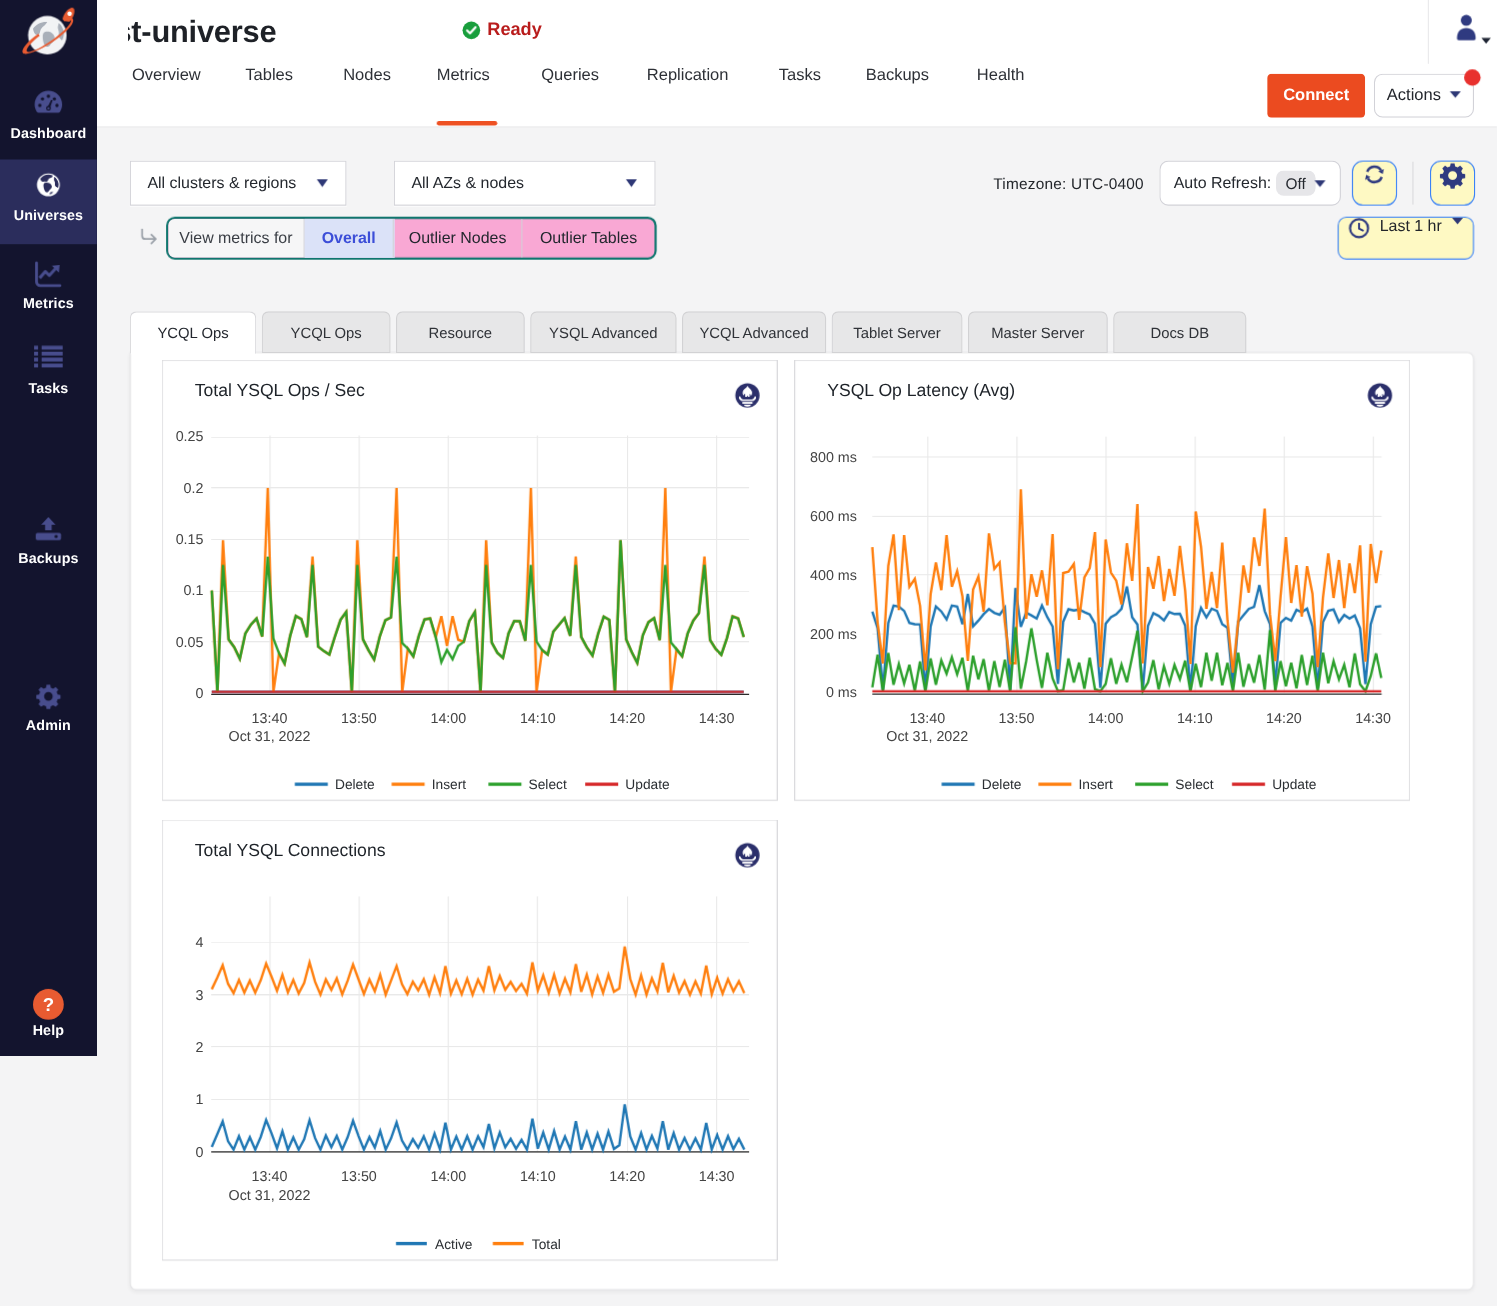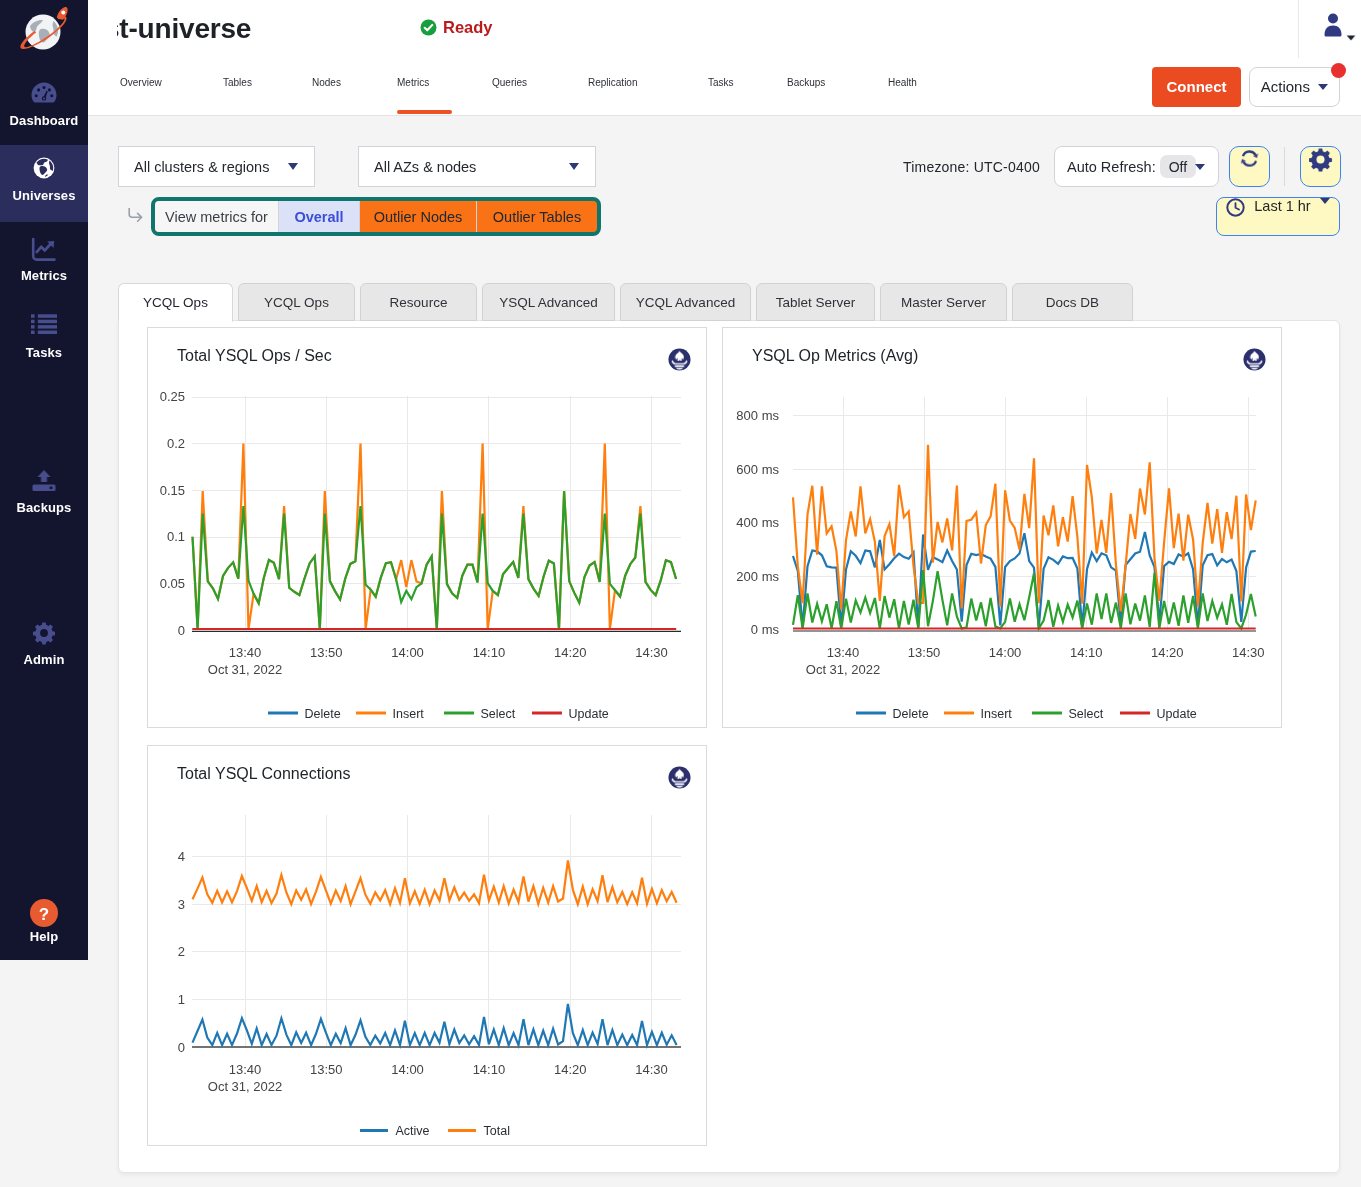--- a/index.html
+++ b/index.html
@@ -7,31 +7,31 @@
 #side{position:absolute;left:0;top:0;width:88px;height:960px;background:#13142e;z-index:5}
 .sitem{position:absolute;left:0;width:88px;height:74px;text-align:center}
 .sitem .lbl{position:absolute;top:43px;width:88px;text-align:center;color:#fff;font-size:13px;font-weight:700;letter-spacing:.1px}
 .sitem svg{position:absolute;left:50%;transform:translateX(-50%);top:12px}
 .active-item{background:#2b2d5c;height:77px !important}
 
 #hdr{position:absolute;left:88px;top:0;width:1273px;height:116px;background:#fff;border-bottom:1px solid #e4e4e6}
 #title{position:absolute;left:29px;top:13px;width:240px;height:36px;overflow:hidden;white-space:nowrap}
 #title span{display:inline-block;margin-left:-13px;font-size:28px;font-weight:700;color:#1e2127;letter-spacing:-.2px}
 #ready{position:absolute;left:332px;top:18px;display:flex;align-items:center;gap:6px;color:#b91c1c;font-weight:700;font-size:16.5px}
-.nav{position:absolute;bottom:18px;height:28px;line-height:28px;font-size:10px;color:#2d3036}
+.nav{position:absolute;bottom:32px;height:28px;line-height:28px;font-size:15px;color:#2d3036}
 #musl{position:absolute;left:309px;bottom:1px;width:55px;height:4px;background:#ee5123;border-radius:2px}
 #connect{position:absolute;left:1064px;top:67px;width:89px;height:40px;background:#eb4b20;border-radius:4px;color:#fff;font-size:15px;font-weight:700;text-align:center;line-height:40px}
 #actions{position:absolute;left:1161px;top:67px;width:91px;height:40px;background:#fff;border:1px solid #d2d2d8;border-radius:8px;font-size:15px;color:#23262c;text-align:center;line-height:38px}
 #actdot{position:absolute;left:1243px;top:63px;width:15px;height:15px;border-radius:50%;background:#e8312e}
 #udiv{position:absolute;left:1210px;top:0;height:58px;border-left:1px solid #e8e8ea}
 
 .dd{position:absolute;top:146px;height:41px;background:#fff;border:1px solid #d2d2d8;font-size:14.5px;color:#24282e;display:flex;align-items:center;padding:0 15px}
 .caret{width:0;height:0;border-left:5.5px solid transparent;border-right:5.5px solid transparent;border-top:7px solid #2e3876;display:inline-block}
 .caret.sm{border-left-width:5px;border-right-width:5px;border-top-width:6px}
-#vmf{position:absolute;left:151px;top:197px;height:39px;display:flex;border:4px solid #0f766e;border-radius:8px;overflow:hidden;background:#f97316;font-size:14.5px}
+#vmf{position:absolute;left:151px;top:197px;height:39px;display:flex;border:2px solid #0f766e;border-radius:8px;overflow:hidden;background:#f9a8d4;font-size:14.5px}
 #vmf .seg{display:flex;align-items:center;justify-content:center;border-right:1px solid #d2d2d8}
 #vmf .seg:last-child{border-right:none}
 #tz{position:absolute;left:903px;top:159px;font-size:14px;color:#23262b;letter-spacing:.2px}
 .btn{position:absolute;background:#fef9c3;border:1px solid #3b82f6;border-radius:10px;display:flex;align-items:flex-start;justify-content:center}
 
 #mtabs{position:absolute;left:118px;top:283px;display:flex;gap:5px;z-index:3}
 .mtab{height:38px;border:1px solid #d2d2d4;border-radius:6px 6px 0 0;background:#e7e7e8;color:#2f3237;font-size:13.5px;display:flex;align-items:center;justify-content:center}
 .mtab.on{background:#fff;border-color:#d8d8db;border-bottom:1px solid #fff;color:#23272e;height:39px}
 
 #panel{position:absolute;left:118px;top:320px;width:1222px;height:853px;background:#fff;border:1px solid #e4e4e6;border-radius:0 6px 6px 6px;box-shadow:0 2px 4px rgba(0,0,0,.05)}
@@ -116,21 +116,21 @@
     <div class="mtab" style="width:131px">YCQL Advanced</div>
     <div class="mtab" style="width:119px">Tablet Server</div>
     <div class="mtab" style="width:127px">Master Server</div>
     <div class="mtab" style="width:121px">Docs DB</div>
   </div>
 <div id="panel"></div>
 <div class="card" style="left:147px;top:327px"></div>
 <div class="card" style="left:722px;top:327px"></div>
 <div class="card" style="left:147px;top:745px"></div>
 <div class="ctitle" style="left:177px;top:347px">Total YSQL Ops / Sec</div>
-<div class="ctitle" style="left:752px;top:347px">YSQL Op Metrics (Avg)</div>
+<div class="ctitle" style="left:752px;top:347px">YSQL Op Latency (Avg)</div>
 <div class="ctitle" style="left:177px;top:765px">Total YSQL Connections</div>
 
 <div style="position:absolute;left:668px;top:348px"><svg width="23" height="23" viewBox="0 0 24 24">
 <circle cx="12" cy="12" r="11.5" fill="#2b2f6b"></circle>
 <path fill="#fff" d="M12 2.8 C12.5 4.7 15.1 5.7 16.0 7.6 C16.8 9.2 16.5 11.0 15.4 12.4 C15.1 11.5 14.7 10.8 14.1 10.4 C14.4 11.9 14.0 13.0 14.0 13.4 L12.7 13.4 C12.7 12.8 12.5 12.3 12.1 11.9 C11.7 12.3 11.5 12.8 11.5 13.4 L10.0 13.4 C10.0 12.9 9.7 11.9 9.9 10.0 C9.1 10.6 8.6 11.4 8.4 12.2 C7.3 10.8 7.2 8.9 8.1 7.3 C9.1 5.6 11.5 4.8 12 2.8 Z"></path>
 <path fill="#fff" d="M4.9 12.7 C5.7 14.6 7.0 15.8 8.1 15.8 L15.9 15.8 C17.0 15.8 18.3 14.6 19.1 12.7 C19.8 13.0 20.2 13.5 20.2 14.1 C20.2 15.1 19.1 16.4 17.5 17.1 L6.5 17.1 C4.9 16.4 3.8 15.1 3.8 14.1 C3.8 13.5 4.2 13.0 4.9 12.7 Z"></path>
 <rect x="7.2" y="18.1" width="9.6" height="1.8" fill="#fff"></rect>
 <path fill="#fff" d="M8.6 20.8 L15.4 20.8 C15.2 21.9 13.9 22.6 12 22.6 C10.1 22.6 8.8 21.9 8.6 20.8 Z"></path>
 </svg></div>
 <div style="position:absolute;left:1243px;top:348px"><svg width="23" height="23" viewBox="0 0 24 24">

